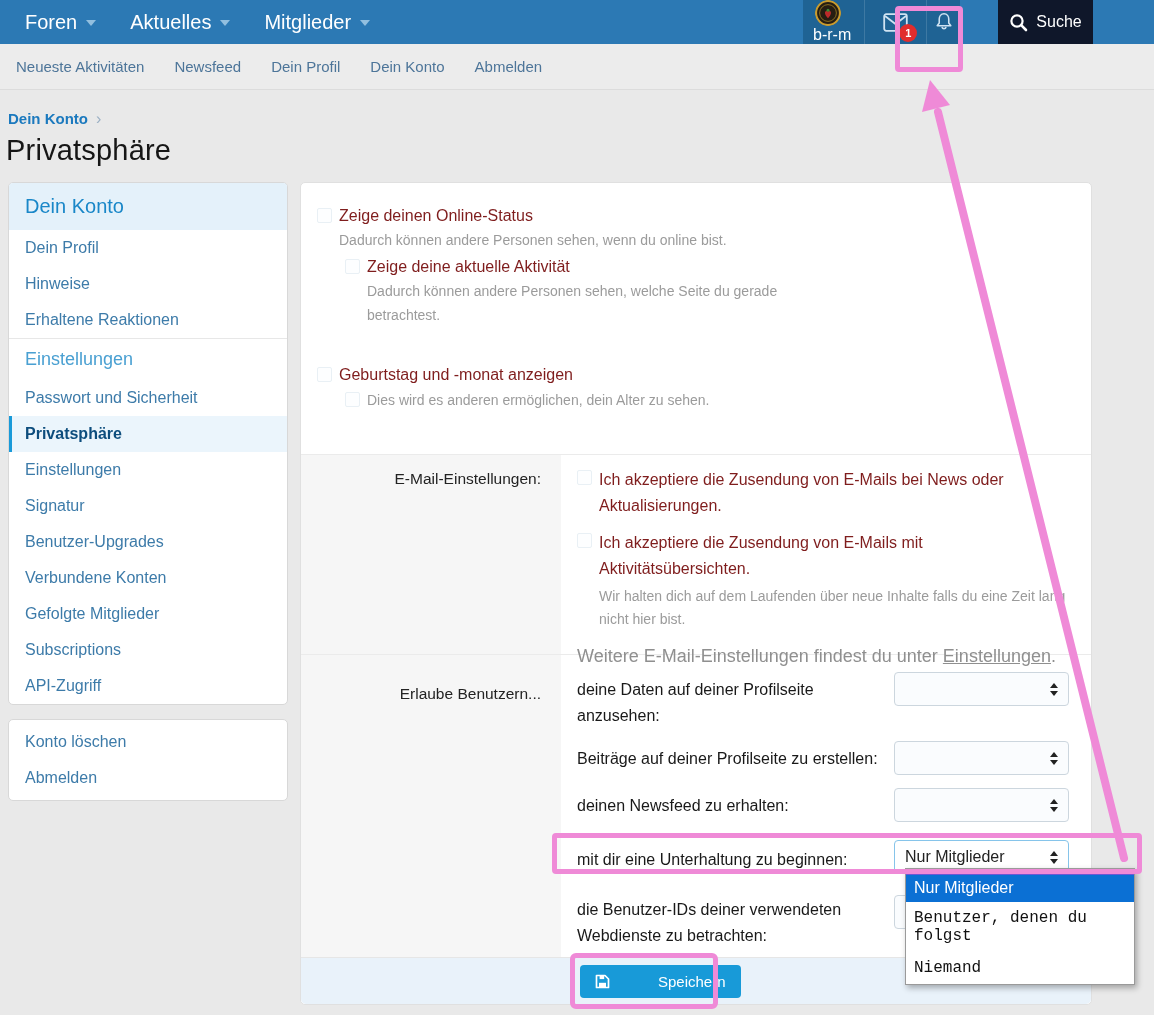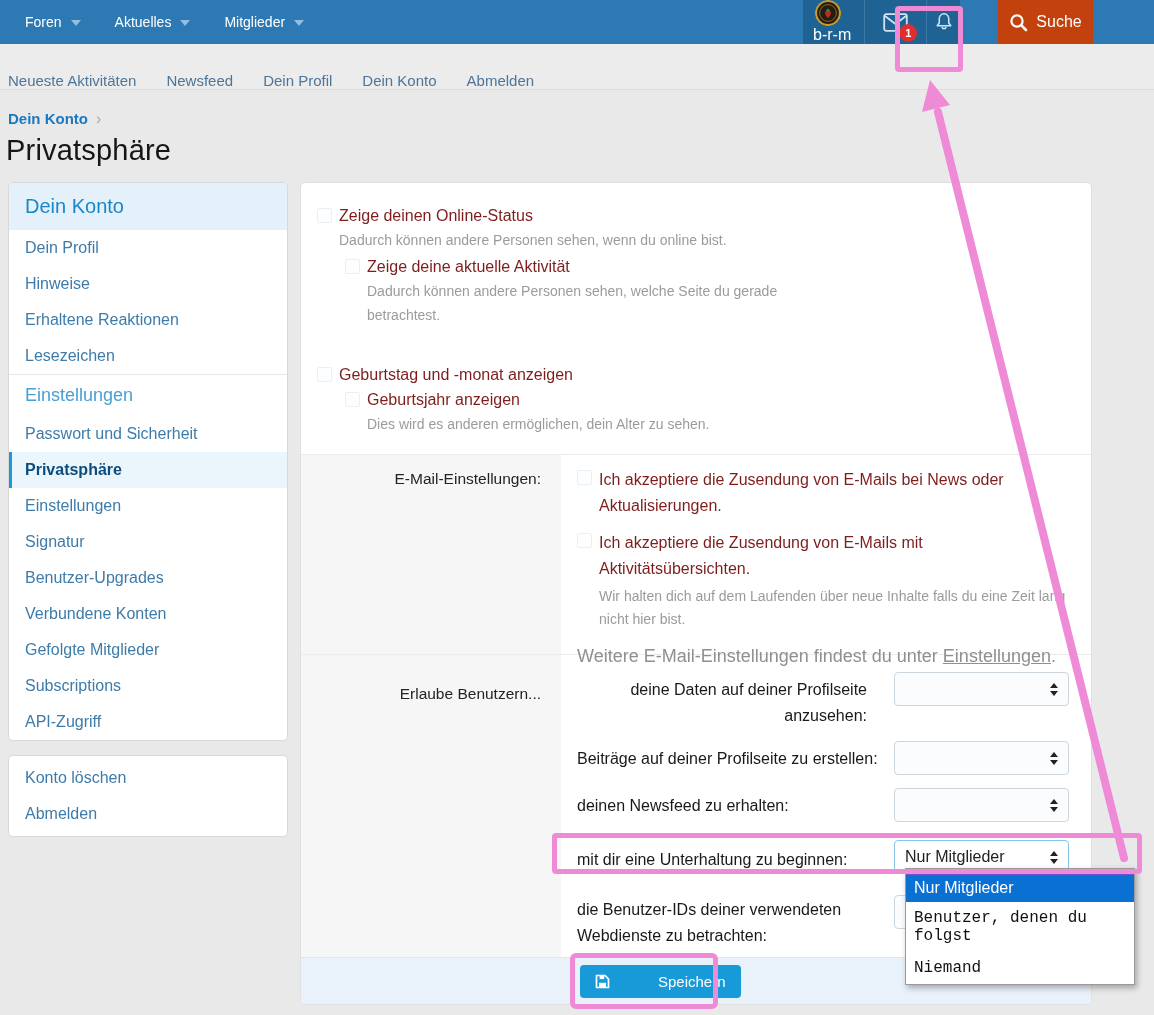--- a/index.html
+++ b/index.html
@@ -4,33 +4,33 @@
 <style>
   * { margin:0; padding:0; box-sizing:border-box; }
   html,body { width:1154px; height:1015px; }
   body {
     font-family:"Liberation Sans","DejaVu Sans",sans-serif;
     background:#e9e9e9; color:#1a1a1a; position:relative; overflow:hidden;
   }
   
   .topbar { position:absolute; left:0; top:0; width:1154px; height:44px; background:#2c79b4; z-index:10; }
   .topnav { display:flex; align-items:center; height:44px; padding-left:25px; }
-  .topnav-item { display:flex; align-items:center; color:#ffffff; font-size:14px; margin-right:34px; cursor:pointer; }
+  .topnav-item { display:flex; align-items:center; color:#ffffff; font-size:20px; margin-right:34px; cursor:pointer; }
   .caret { width:0; height:0; border-left:5px solid transparent; border-right:5px solid transparent; border-top:6px solid #92bfdf; margin-left:9px; margin-top:2px; }
   .user-cluster { position:absolute; left:803px; top:0; height:44px; display:flex; background:#1f6394; }
   .user-block { display:flex; align-items:center; padding:0 13px 0 10px;flex-direction:column; }
   .avatar { width:26px; height:26px; border-radius:50%; margin-right:8px; display:block; }
   .username { color:#ffffff; font-size:16px; }
   .mail-block { width:62px; display:flex; align-items:center; justify-content:center; position:relative; border-left:1px solid rgba(255,255,255,0.14); }
   .badge { position:absolute; right:9px; bottom:2px; min-width:18px; height:18px; border-radius:50%; background:#e12d2d; color:#fff; font-size:11px; font-weight:bold; display:flex; align-items:center; justify-content:center; }
   .bell-block { width:34px; display:flex; align-items:center; justify-content:center; border-left:1px solid rgba(255,255,255,0.14); }
-  .search-block { position:absolute; left:998px; top:0; height:44px; width:95px; background:#c2410c; display:flex; align-items:center; justify-content:center; color:#ffffff; font-size:16px; cursor:pointer; }
+  .search-block { position:absolute; left:998px; top:0; height:44px; width:95px; background:#0f172a; display:flex; align-items:center; justify-content:center; color:#ffffff; font-size:16px; cursor:pointer; }
   .search-block svg { margin-right:8px; }
   
-  .subnav { position:absolute; left:0; top:44px; width:1154px; height:46px; background:#ececec; border-bottom:1px solid #dcdcdc; display:flex; align-items:flex-end; padding-left:8px; z-index:9; }
+  .subnav { position:absolute; left:0; top:44px; width:1154px; height:46px; background:#ececec; border-bottom:1px solid #dcdcdc; display:flex; align-items:center; padding-left:16px; z-index:9; }
   .subnav a { color:#4d7599; font-size:15px; text-decoration:none; margin-right:30px; cursor:pointer; }
   
   .breadcrumb { position:absolute; left:8px; top:110px; font-size:15px; font-weight:bold; color:#1b79be; }
   .breadcrumb .chev { color:#9bb0c4; font-weight:normal; margin-left:8px; font-size:16px; }
   .page-title { position:absolute; left:6px; top:134px; font-size:29px; font-weight:400; color:#161616; letter-spacing:0.2px; }
   
   .sidebar { position:absolute; left:8px; top:182px; width:280px; }
   .side-box { background:#ffffff; border:1px solid #d8d8d8; border-radius:5px; overflow:hidden; margin-bottom:14px; }
   .side-header { background:#e4f1fa; color:#1987c8; font-size:20px; padding:12px 16px; }
   .side-item { padding:9px 16px; font-size:16px; color:#3d7ba9; cursor:pointer; }
@@ -51,21 +51,21 @@
   .opt-hint { font-size:14px; color:#9b9b9b; line-height:1.7; margin-top:2px; }
   .indent { margin-left:28px; margin-top:4px; }
   .gap36 { height:36px; }
   .w440 { max-width:440px; } .w460 { max-width:460px; } .w420 { max-width:420px; } .w500 { max-width:500px; }
   .ml2 { margin-top:10px; }
   .note { font-size:18px; color:#8f8f8f; margin-top:14px; }
   .note a { color:#8f8f8f; text-decoration:underline; cursor:pointer; }
   
   .ctl-row { display:flex; justify-content:space-between; align-items:flex-start; margin-bottom:13px; }
   .ctl-label { font-size:16px; color:#191919; line-height:1.6; padding-top:5px; }
-  .lbl-w290 { max-width:290px;text-align:right; } .lbl-w400 { max-width:400px; } .lbl-w300 { max-width:300px; }
+  .lbl-w290 { max-width:290px; } .lbl-w400 { max-width:400px; } .lbl-w300 { max-width:300px; }
   .select { width:175px; height:34px; background:#fafcfe; border:1px solid #ccd6de; border-radius:4px; display:flex; align-items:center; justify-content:space-between; padding:0 9px 0 10px; font-size:16px; color:#222; cursor:pointer; flex-shrink:0; }
   .select.focused { border-color:#86c4ea; background:#ffffff; }
   .sel-arrows { flex-shrink:0; margin-left:6px; }
   .hl-row-sel { margin-top:5px; }
   
   .panel-footer { position:absolute; left:0; bottom:0; width:100%; height:47px; background:#e9f2fa; border-top:1px solid #e6e6e6; border-radius:0 0 5px 5px; }
   .save-btn { position:absolute; left:279px; top:7px; height:33px; background:#189ad8; border:none; border-radius:4px; color:#ffffff; font-size:15px; font-family:inherit; padding:0 15px; display:flex; align-items:center; cursor:pointer;gap:40px; }
   .save-btn svg { margin-right:8px; }
   
   .dropdown-menu { position:absolute; left:905px; top:868px; width:230px; background:#ffffff; border:1px solid #9a9a9a; box-shadow:2px 3px 6px rgba(0,0,0,0.3); z-index:40; }
@@ -145,21 +145,20 @@
   <span>Dein Konto</span><span class="chev">›</span>
 </div>
 <h1 class="page-title">Privatsphäre</h1>
 
 <div class="sidebar">
   <div class="side-box">
     <div class="side-header">Dein Konto</div>
     <div class="side-item">Dein Profil</div>
     <div class="side-item">Hinweise</div>
     <div class="side-item">Erhaltene Reaktionen</div>
-    <div class="side-item">Lesezeichen</div>
     <div class="side-section">Einstellungen</div>
     <div class="side-item">Passwort und Sicherheit</div>
     <div class="side-item active">Privatsphäre</div>
     <div class="side-item">Einstellungen</div>
     <div class="side-item">Signatur</div>
     <div class="side-item">Benutzer-Upgrades</div>
     <div class="side-item">Verbundene Konten</div>
     <div class="side-item">Gefolgte Mitglieder</div>
     <div class="side-item">Subscriptions</div>
     <div class="side-item">API-Zugriff</div>
@@ -187,21 +186,20 @@
         </div>
       </div>
       <div class="gap36"></div>
       <div class="opt">
         <span class="cb"></span>
         <div class="opt-label">Geburtstag und -monat anzeigen</div>
       </div>
       <div class="indent">
         <div class="opt">
           <span class="cb"></span>
-          <div class="opt-label">Geburtsjahr anzeigen</div>
           <div class="opt-hint">Dies wird es anderen ermöglichen, dein Alter zu sehen.</div>
         </div>
       </div>
     </div>
   </div>
 
   <div class="form-row row2">
     <div class="label-col">E-Mail-Einstellungen:</div>
     <div class="content-col">
       <div class="opt">

